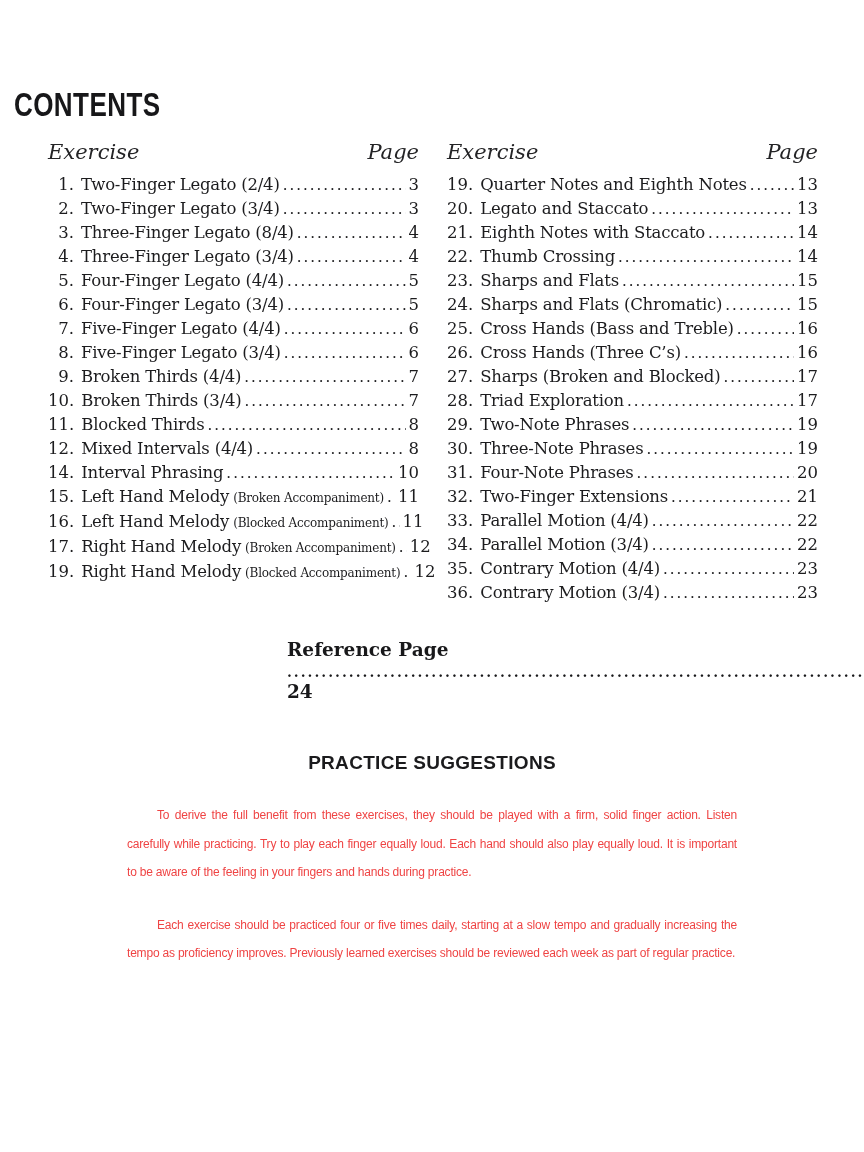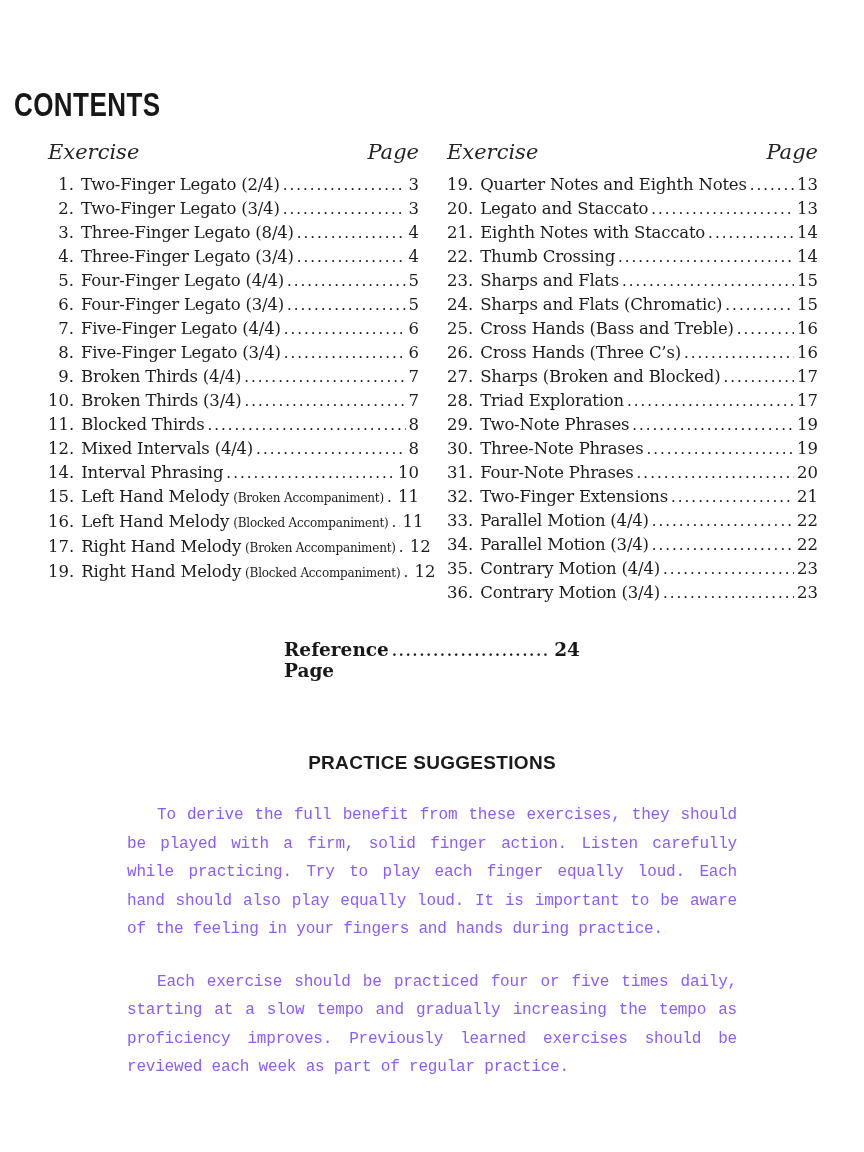--- a/index.html
+++ b/index.html
@@ -80,43 +80,44 @@
 
   
   .reference-row {
     width: 296px;
     margin: 34px auto 0 auto;
     display: flex;
     align-items: baseline;
     font-weight: bold;
     font-size: 18.5px;
     color: #18181a;
+    flex-direction: column;
   }
   .reference-row .dots::after { font-weight: bold; font-size: 14px; }
 
   
-  .practice { margin-top: 71px; }
+  .practice { margin-top: 50px; }
   .practice-heading {
     text-align: center;
     font-family: "Liberation Sans", sans-serif;
     font-weight: bold;
     font-size: 19px;
     letter-spacing: 0.3px;
     color: #1b1b1d;
   }
   .practice-para {
     width: 610px;
     margin: 24px auto 0 auto;
-    font-family: Liberation Mono, monospace;
-    font-size: 16px;
+    font-family: Liberation Sans, sans-serif;
+    font-size: 12px;
     line-height: 28.5px;
     letter-spacing: -0.2px;
     text-align: justify;
     text-indent: 30px;
-    color: #8b5cf6;
+    color: #ef4444;
   }
   .practice-para:first-of-type { margin-top: 27px; }
 </style>
 </head>
 <body>
 
 <div class="contents-title">
   <span>CONTENTS</span>
 </div>
 

